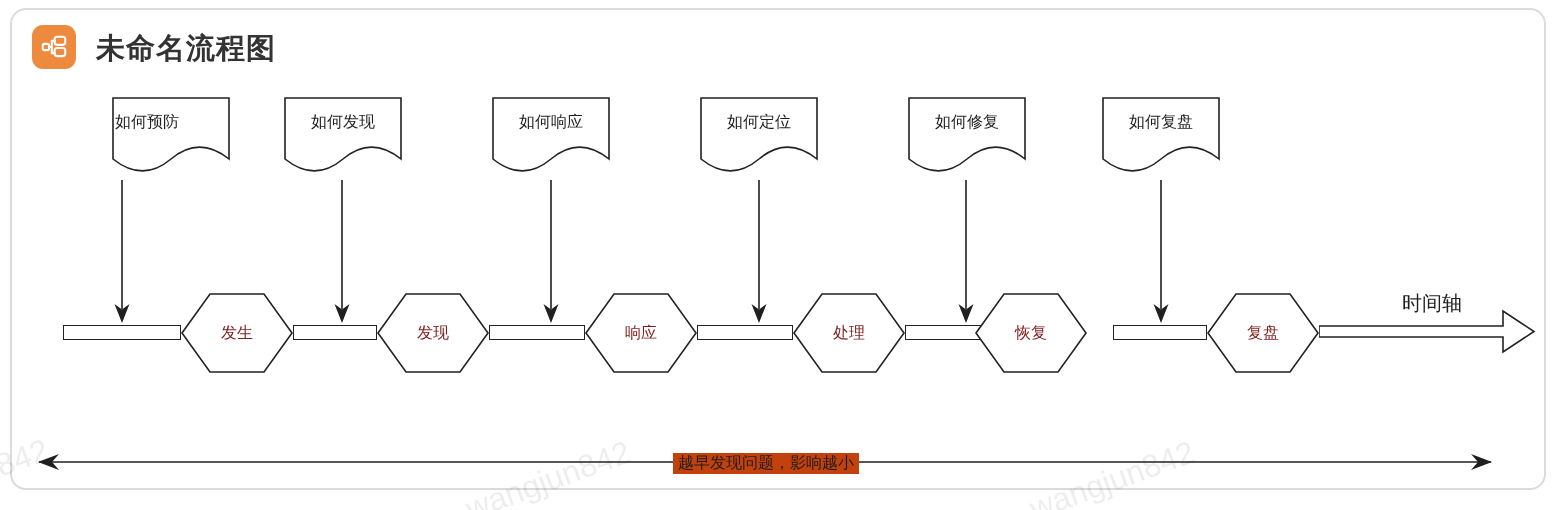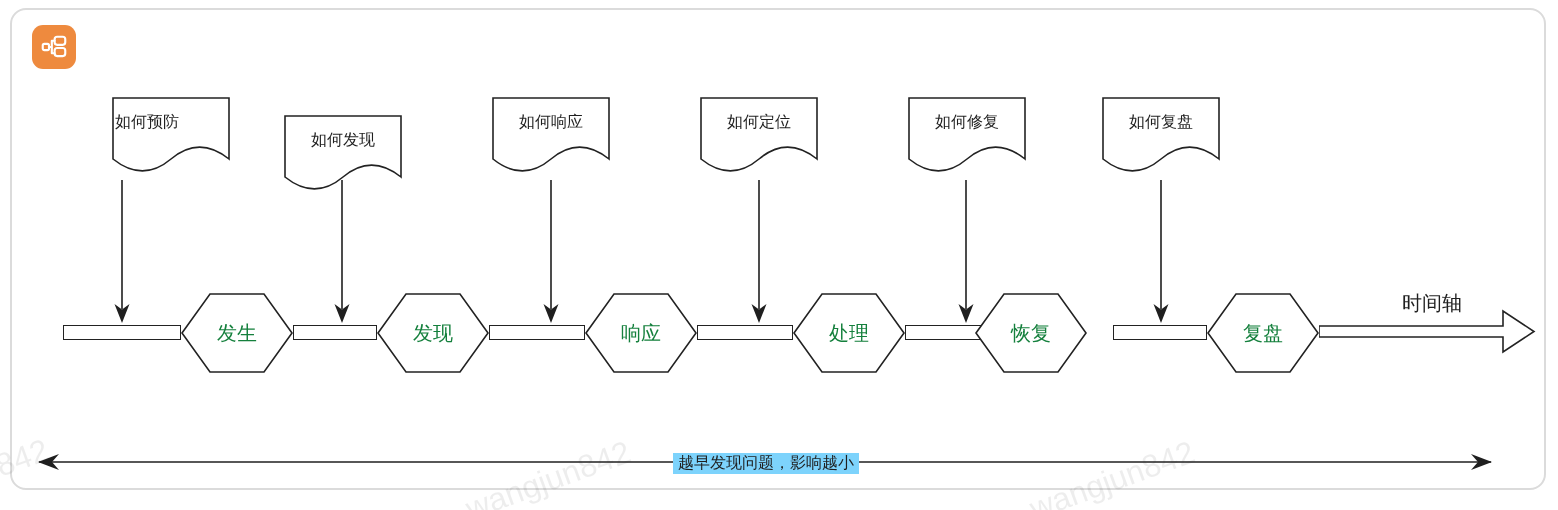--- a/index.html
+++ b/index.html
@@ -24,27 +24,27 @@
   .doc-shape svg{display:block;}
   .doc-label{position:absolute;left:0;top:15px;width:100%;text-align:center;font-size:16px;color:#1f1f1f;}
   
   .varrow{position:absolute;top:180px;}
   
   .bar{position:absolute;top:325px;height:15px;background:#fff;border:1.6px solid var(--stroke);box-sizing:border-box;}
   
   .hex{position:absolute;top:293px;width:112px;height:80px;}
   .hex svg{position:absolute;left:0;top:0;}
   .hex-label{position:absolute;left:0;top:0;width:100%;height:100%;display:flex;align-items:center;
-    justify-content:center;font-size:20px;color:#15803d;}
+    justify-content:center;font-size:16px;color:#7f1d1d;}
   
   .block-arrow{position:absolute;left:1319px;top:307px;}
   .timeline-label{position:absolute;left:1390px;top:290px;width:84px;text-align:center;font-size:20px;color:#1f1f1f;}
   
   .bottom-arrow{position:absolute;left:36px;top:451px;}
-  .bottom-caption{position:absolute;left:766px;top:453px;transform:translateX(-50%);background:#7dd3fc;
+  .bottom-caption{position:absolute;left:766px;top:453px;transform:translateX(-50%);background:#c2410c;
     padding:0 5px;font-size:16px;color:#1f1f1f;white-space:nowrap;}
   
   .wm{position:absolute;font-size:32px;font-weight:500;color:var(--wm-color);
     transform:rotate(-20deg);white-space:nowrap;user-select:none;}
   .wm1{left:-120px;top:460px;}
   .wm2{left:462px;top:462px;}
   .wm3{left:1026px;top:462px;}
   .attribution{position:absolute;left:1390px;top:482px;font-size:18px;color:var(--attr-color);letter-spacing:0.5px;}
 </style>
 </head>
@@ -61,33 +61,34 @@
   <div class="app-icon">
     <svg width="30" height="30" viewBox="0 0 48 48">
       <g fill="none" stroke="#ffffff" stroke-width="3.4" stroke-linecap="round" stroke-linejoin="round">
         <rect x="6" y="19" width="10" height="10" rx="2.5"></rect>
         <rect x="25" y="7.5" width="17" height="13" rx="4"></rect>
         <rect x="25" y="25.5" width="17" height="13" rx="4"></rect>
         <path d="M16,24 H20.5 M20.5,14 V34 M20.5,14 H25 M20.5,34 H25"></path>
       </g>
     </svg>
   </div>
+  <h1 class="page-title">未命名流程图</h1>
 
   <div id="diagram-layer">
       <div class="doc-shape" style="left: 64px; padding-left: 48px;">
     <svg width="118" height="82" viewBox="0 0 118 82">
       <path d="M1,1 H117 V62 C97,46 78,46 59,62 C40,78 21,78 1,62 Z" fill="#ffffff" stroke="#222222" stroke-width="1.6"></path>
     </svg>
     <div class="doc-label">如何预防</div>
   </div>
       <svg class="varrow" width="16" height="144" viewBox="0 0 16 144" style="left: 114px;">
     <line x1="8" y1="0" x2="8" y2="129" stroke="#1f1f1f" stroke-width="1.6"></line>
     <polygon points="8,143 0.5,124 8,129.5 15.5,124" fill="#1f1f1f"></polygon>
   </svg>
-      <div class="doc-shape" style="left: 284px; margin-top: 18px;">
+      <div class="doc-shape" style="left: 284px;">
     <svg width="118" height="82" viewBox="0 0 118 82">
       <path d="M1,1 H117 V62 C97,46 78,46 59,62 C40,78 21,78 1,62 Z" fill="#ffffff" stroke="#222222" stroke-width="1.6"></path>
     </svg>
     <div class="doc-label">如何发现</div>
   </div>
       <svg class="varrow" width="16" height="144" viewBox="0 0 16 144" style="left: 334px;">
     <line x1="8" y1="0" x2="8" y2="129" stroke="#1f1f1f" stroke-width="1.6"></line>
     <polygon points="8,143 0.5,124 8,129.5 15.5,124" fill="#1f1f1f"></polygon>
   </svg>
       <div class="doc-shape" style="left: 492px;">

